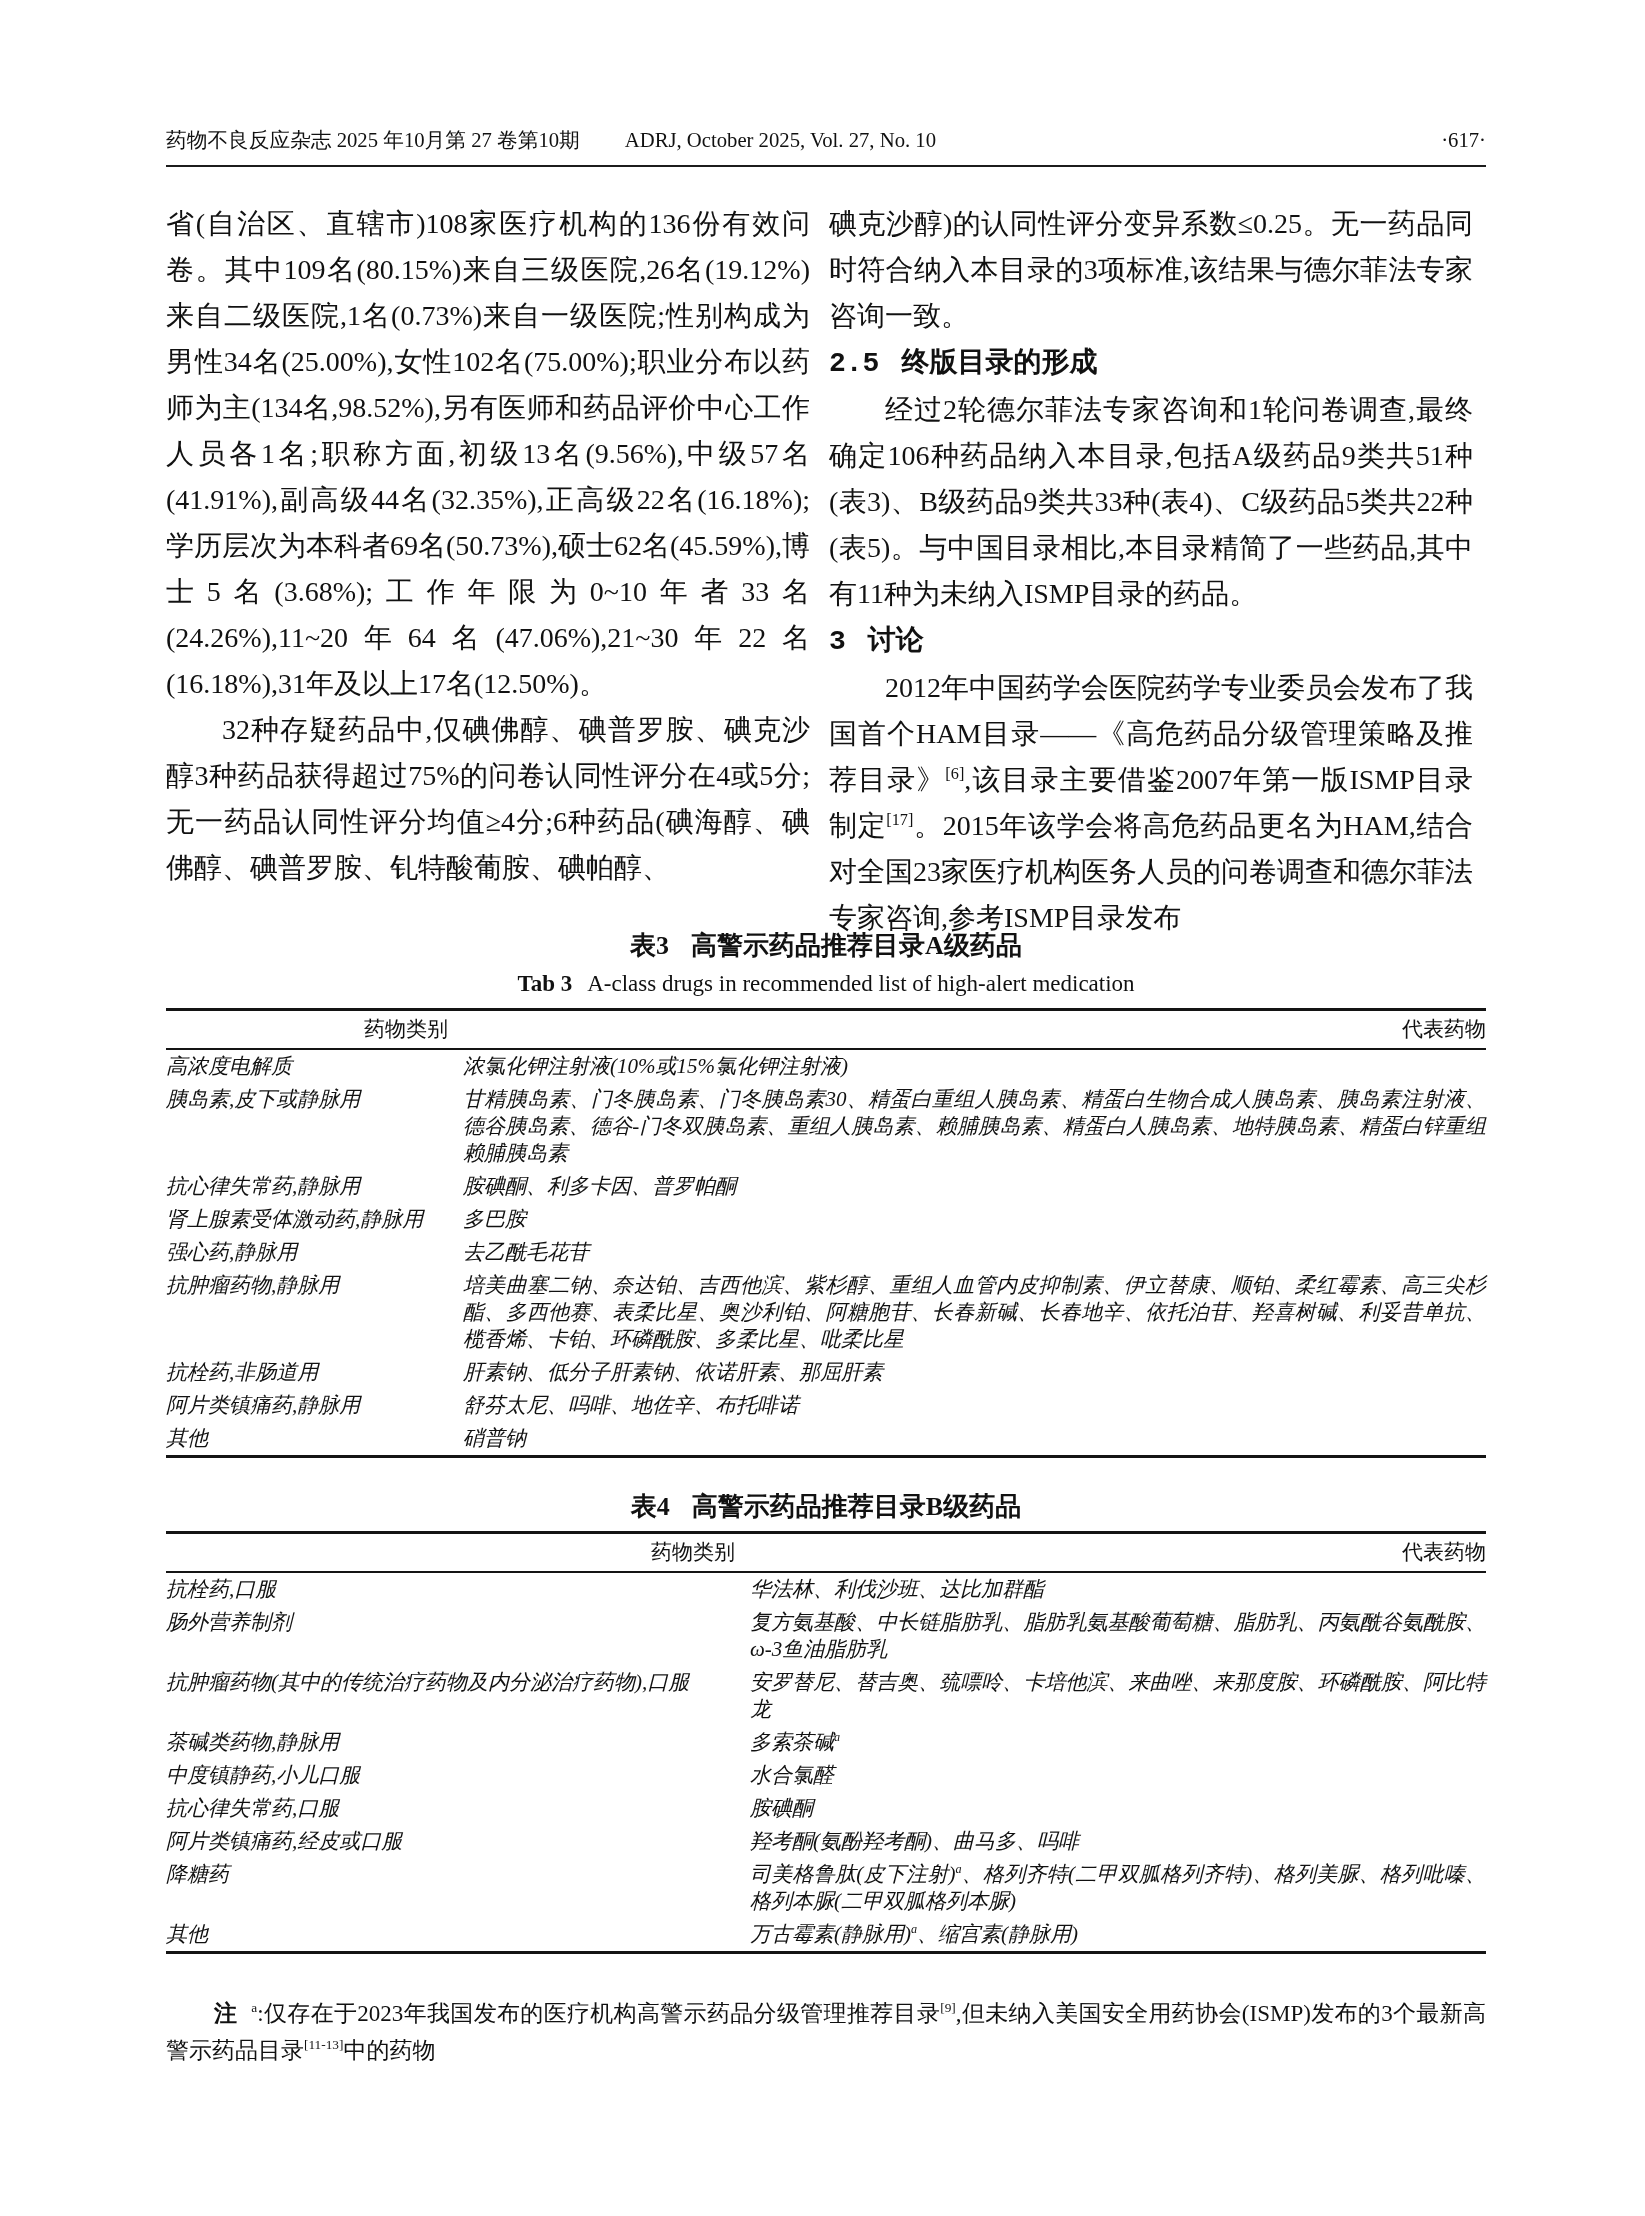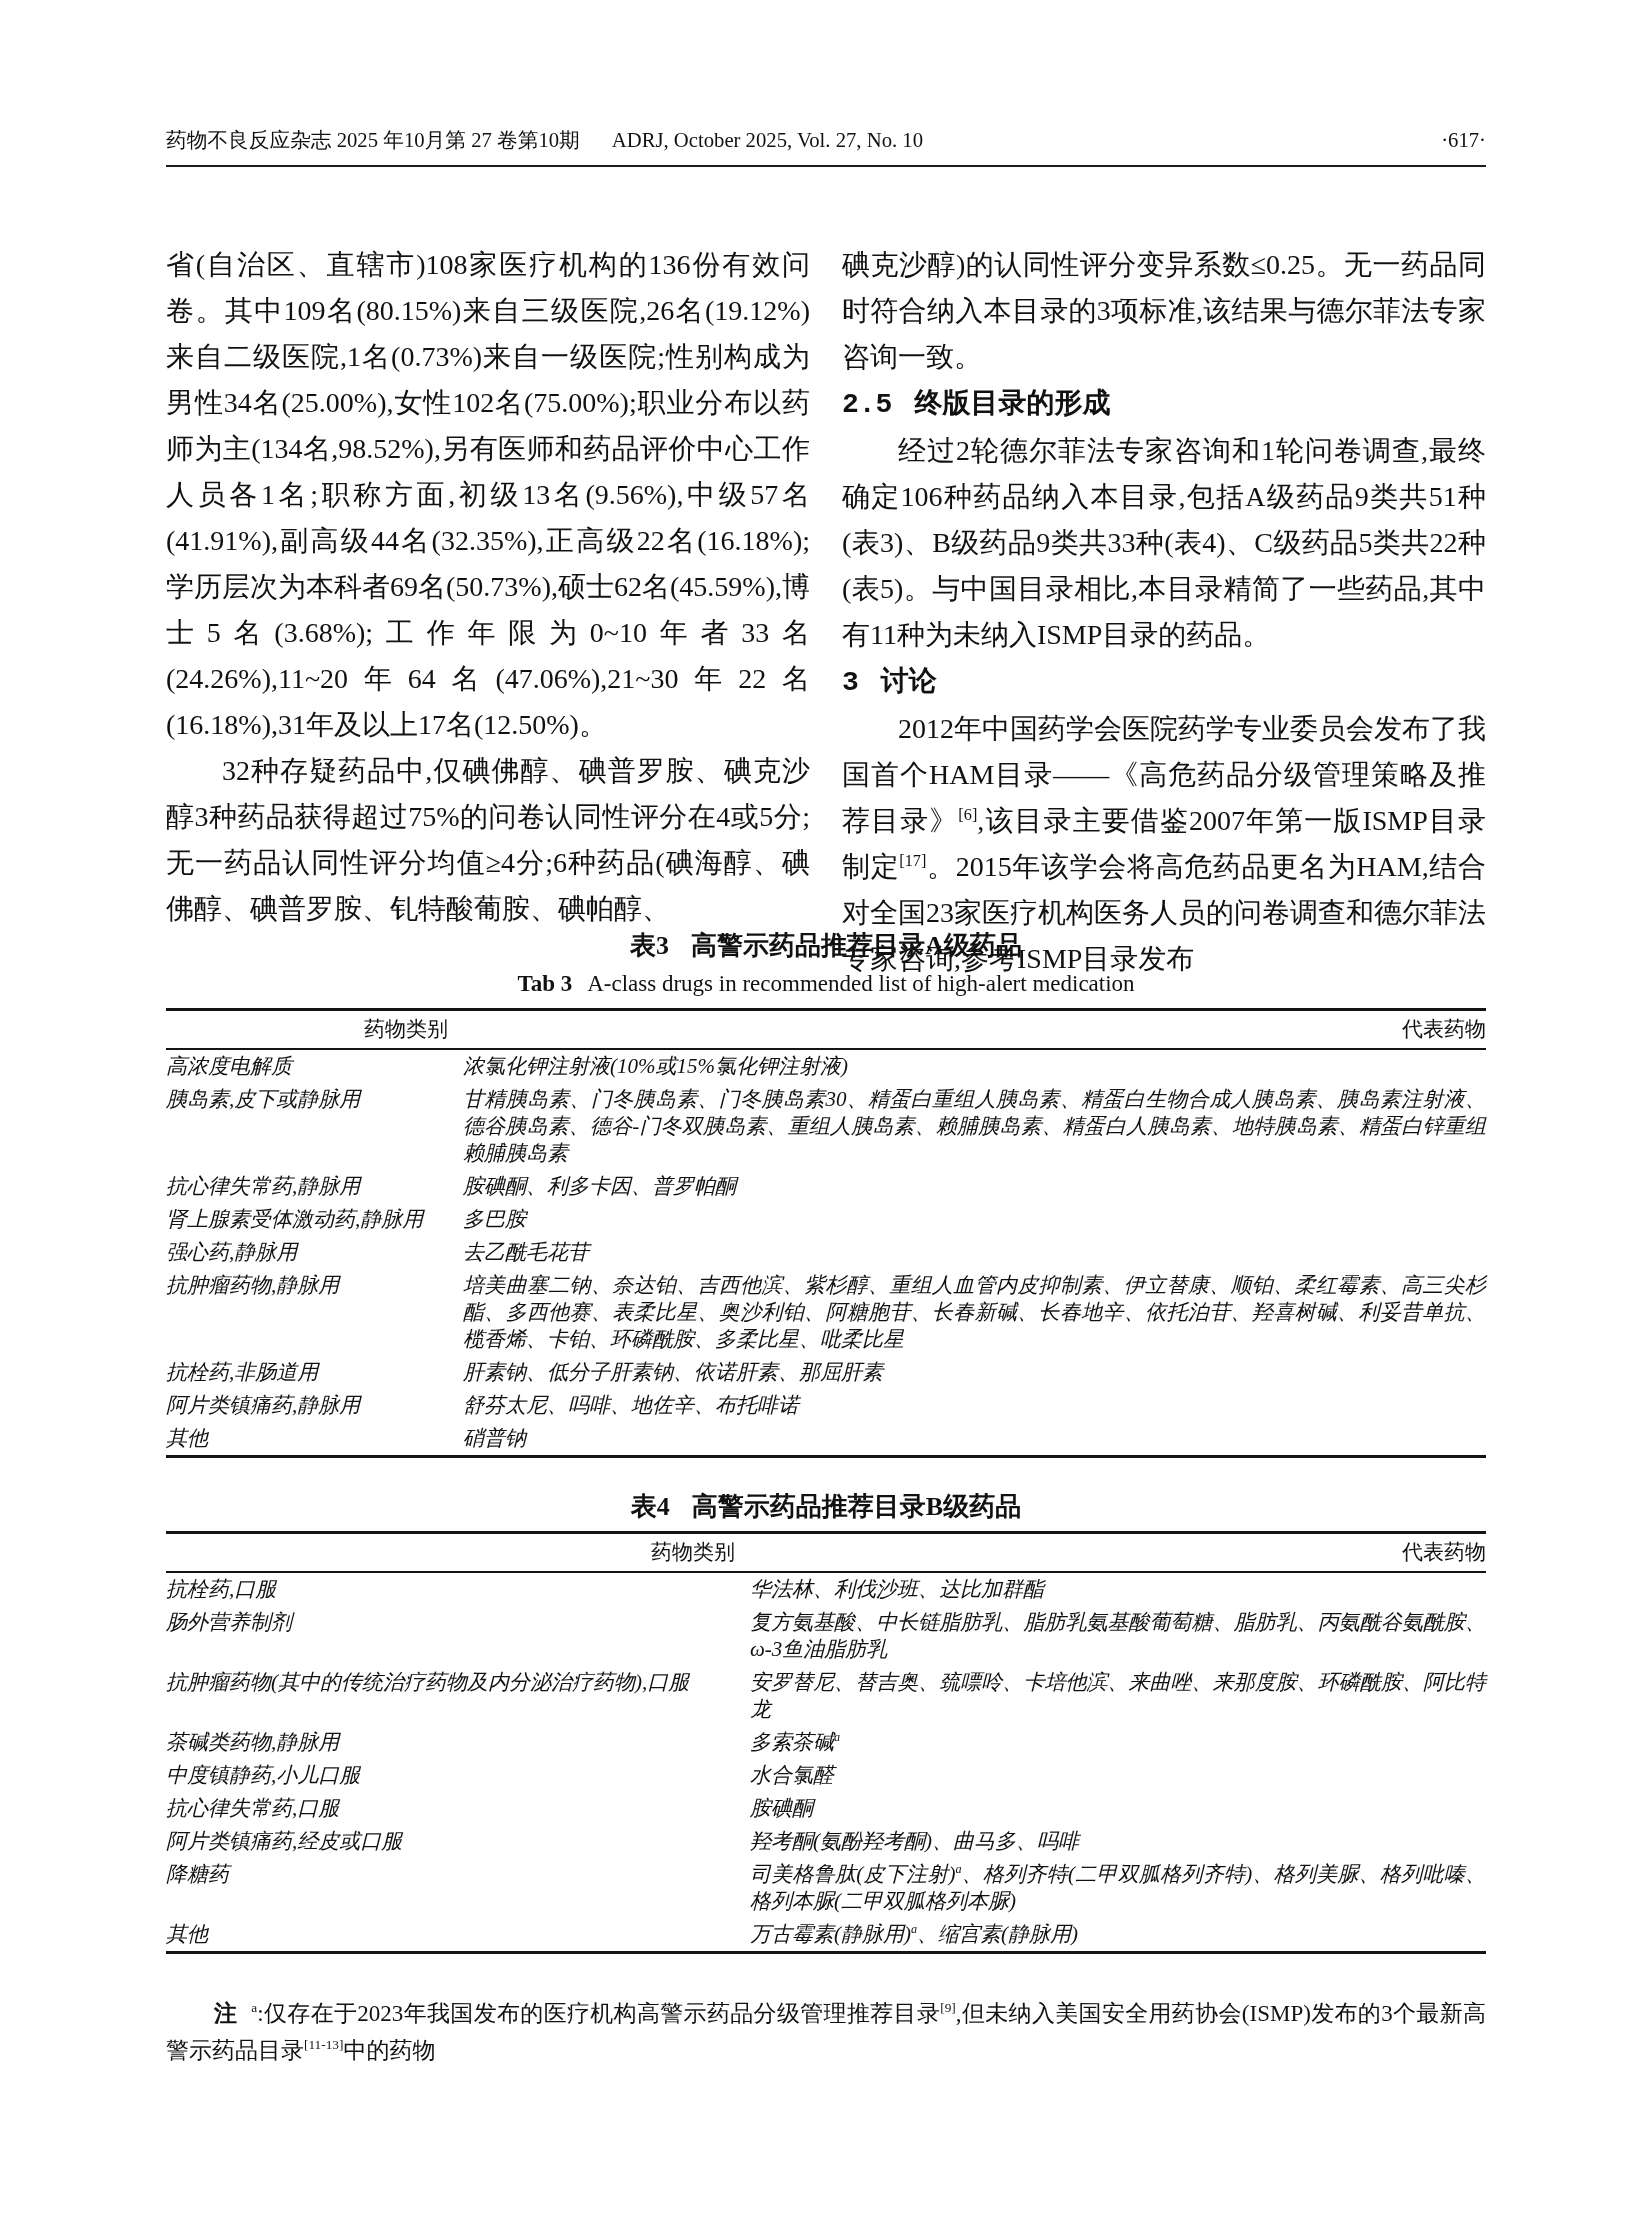--- a/index.html
+++ b/index.html
@@ -12,25 +12,25 @@
     overflow:hidden;
   }
   
   .page-header{
     position:absolute;left:166px;top:127px;width:1320px;
     display:flex;justify-content:space-between;align-items:baseline;
     font-size:20.7px;line-height:26px;
     padding-bottom:12px;border-bottom:2px solid #1c1c1c;
     white-space:nowrap;
   }
-  .ph-left span.en{margin-left:32px;text-align:right;}
+  .ph-left span.en{margin-left:45px;text-align:right;}
   
   .columns{
     position:absolute;left:166px;top:201px;width:1320px;
-    display:flex;gap:32px;margin-top:41px;
+    display:flex;gap:19px;
   }
   .col{width:644px;font-size:28px;line-height:46px;text-align:justify;}
   .col p{margin:0;}
   .col p.indent{text-indent:56px;}
   .sec-head{font-weight:bold;text-align:left;}
   .sec-head .sec-num{margin-right:22px;font-family:Liberation Mono, monospace;}
   sup{font-size:58%;vertical-align:super;line-height:0;}
   
   .tblock{position:absolute;left:166px;width:1320px;}
   .tbl-title-cn{text-align:center;font-weight:bold;font-size:26px;line-height:32px;margin-bottom:8px;}

